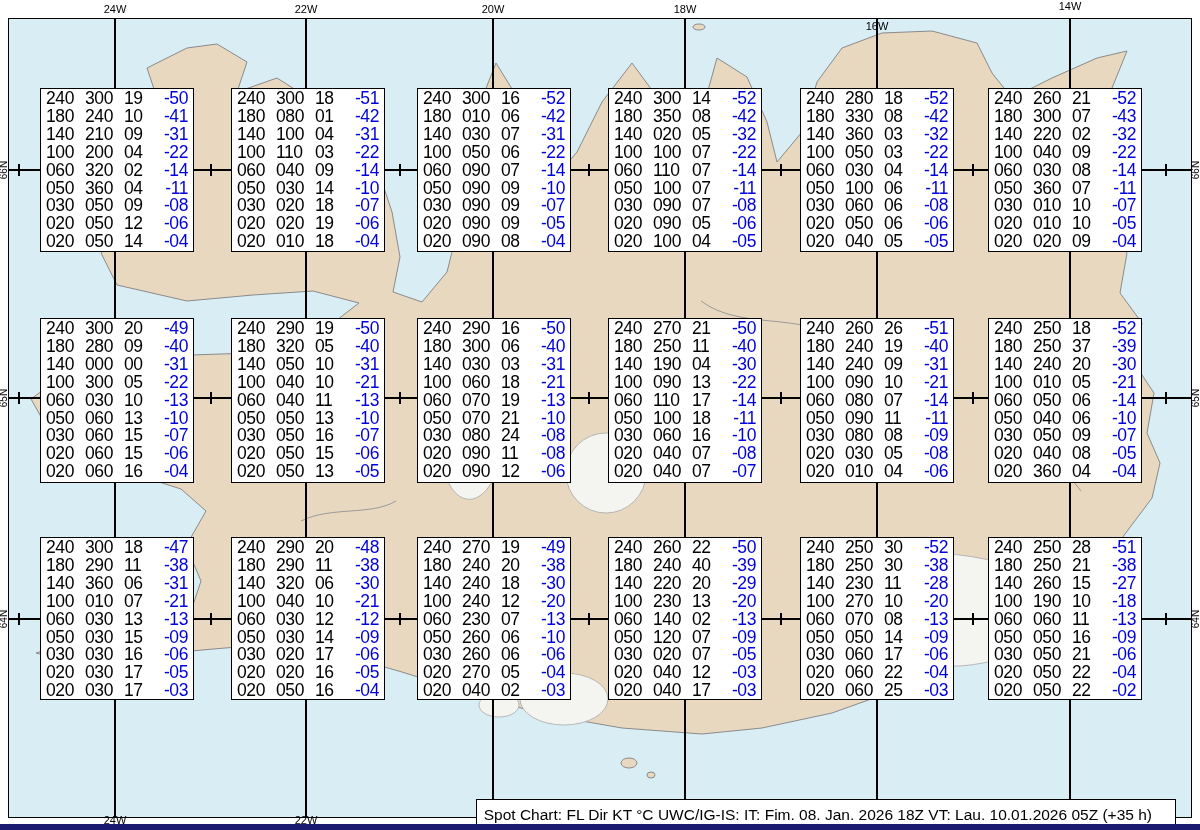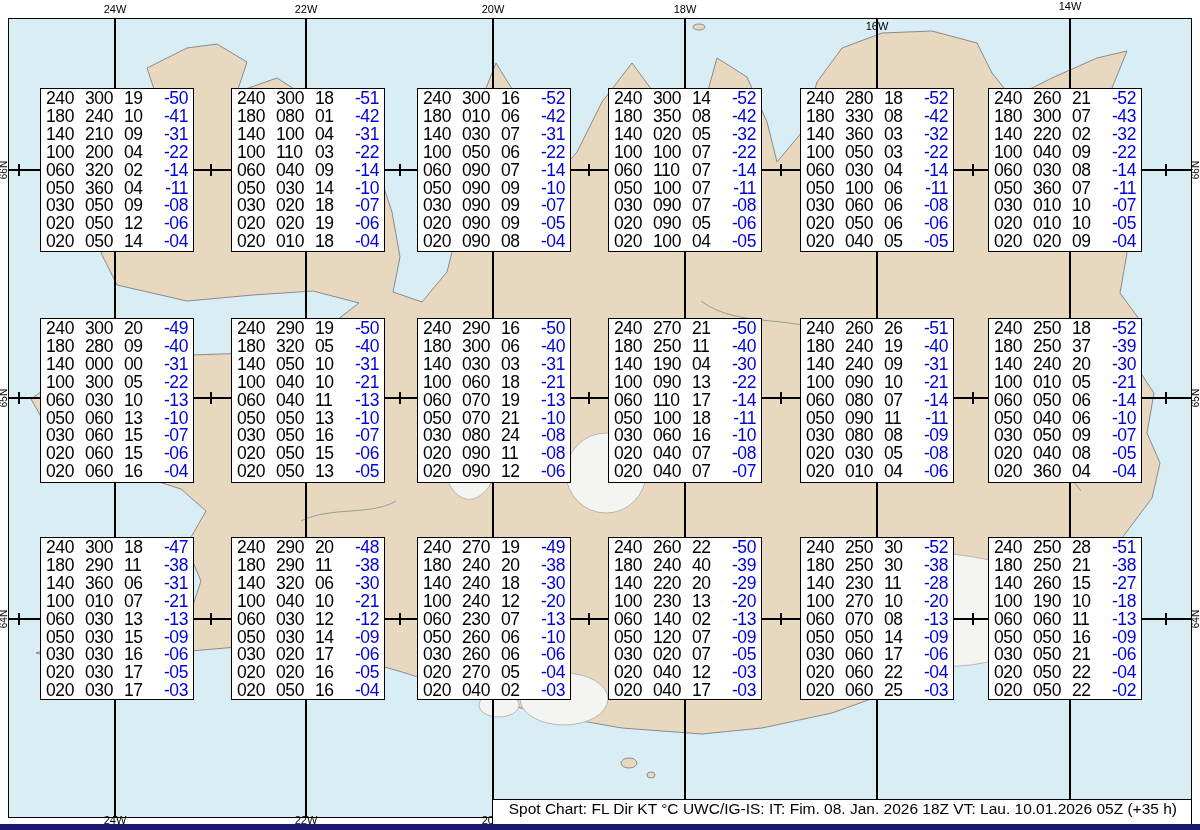--- a/index.html
+++ b/index.html
@@ -30,24 +30,24 @@
   }
   .srow{
     display:flex;justify-content:space-between;align-items:baseline;
     font-size:17.5px;line-height:17.9px;letter-spacing:-0.4px;color:#000;
   }
   .srow .c1{width:31px;}
   .srow .c2{width:31px;}
   .srow .c3{width:22px;}
   .srow .c4{width:34px;text-align:right;color:var(--temp_text,#0000dd);}
   #footer{
-    position:absolute;left:492px;top:799px;width:700px;height:25px;
+    position:absolute;left:476px;top:799px;width:700px;height:25px;
     background:#fff;border:1.5px solid #000;border-bottom:none;box-sizing:border-box;
-    z-index:10;display:flex;align-items:flex-start;justify-content:flex-end;
-    font-size:15.5px;white-space:pre;padding-right:14px;color:#000;
+    z-index:10;display:flex;align-items:flex-end;justify-content:flex-end;
+    font-size:15.5px;white-space:pre;padding-right:23px;color:#000;
   }
   #footer b{font-weight:normal;}
   #navy-bar{
     position:absolute;left:0;top:824px;width:1200px;height:6px;
     background:var(--footer_bar,#1a1a70);z-index:11;
   }
   .land-path{fill:var(--land,#e8d8c0);stroke:#8a8a8a;stroke-width:1;}
   .glacier-path{fill:var(--glacier,#f4f4f1);stroke:#a8a8a8;stroke-width:0.8;}
   .lake-path{fill:var(--ocean,#d9edf5);stroke:#8a8a8a;stroke-width:0.8;}
   .contour-path{fill:none;stroke:#9a9a9a;stroke-width:1;}

